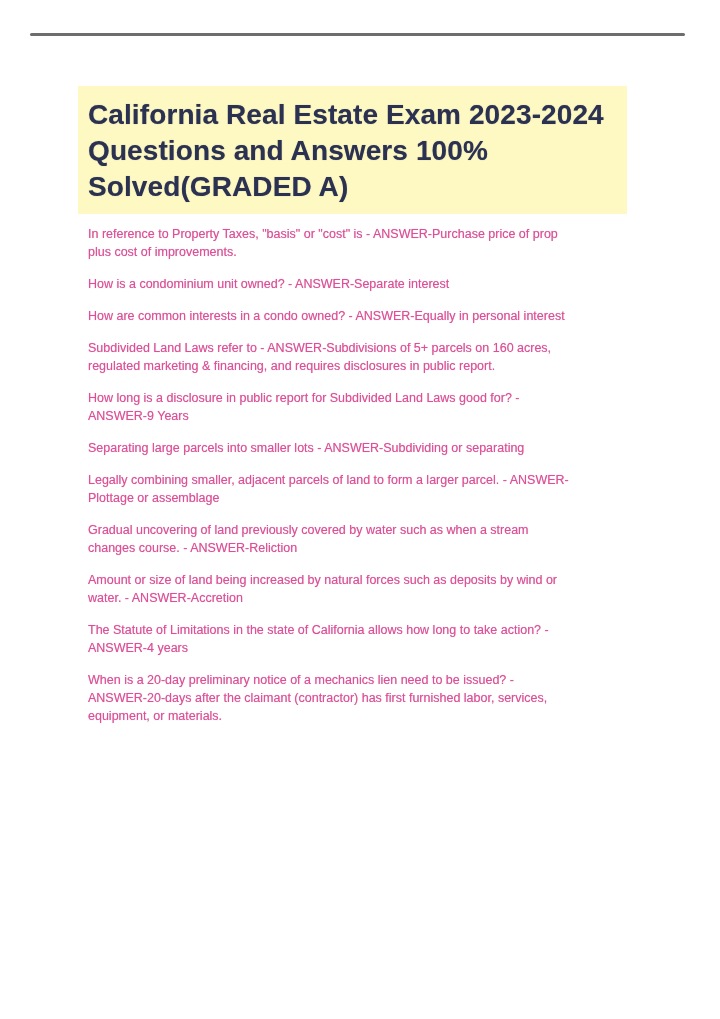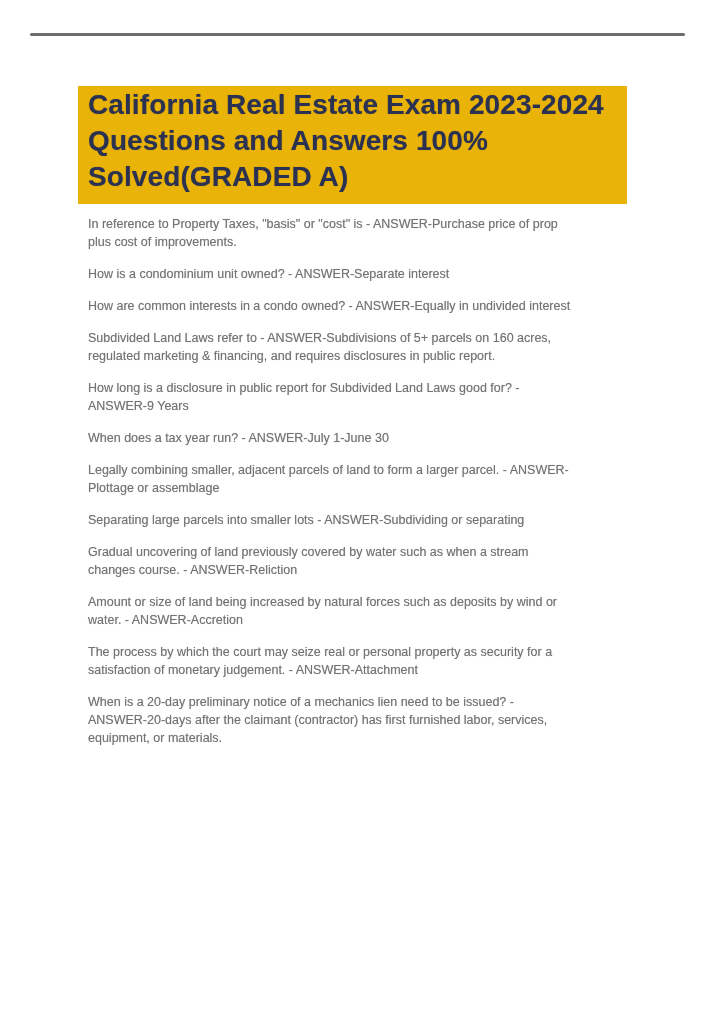--- a/index.html
+++ b/index.html
@@ -26,69 +26,68 @@
   }
   .content {
     position: absolute;
     left: 88px;
     top: 86px;
     width: 566px;
   }
   .doc-title {
     box-sizing: border-box;
     margin: 0 0 11px -10px;
-    padding: 1px 12px 9px 10px;
+    padding: 11px 12px 9px 10px;
     width: 549px;
-    background: #eab308;
+    background: #fef9c3;
     color: #2b3150;
     font-size: 28px;
     line-height: 36px;
     font-weight: bold;
     letter-spacing: 0.1px;
     white-space: pre-line;
     text-shadow: 0 0 1px rgba(43, 49, 80, 0.45);
   }
   .qa-list {
     width: 566px;
   }
   .qa {
     margin: 0 0 14px 0;
     font-size: 12.5px;
     line-height: 18px;
-    color: #737373;
+    color: #ec4899;
     white-space: pre-line;
     text-shadow: 0 0 0.8px rgba(62, 67, 75, 0.4);
   }
 </style>
 </head>
 <body>
 
 <div class="page">
   <div class="top-rule"></div>
   <div class="content">
     <h1 class="doc-title">California Real Estate Exam 2023-2024
 Questions and Answers 100%
 Solved(GRADED A)</h1>
     <div class="qa-list">
       <p class="qa">In reference to Property Taxes, "basis" or "cost" is - ANSWER-Purchase price of prop
 plus cost of improvements.</p>
       <p class="qa">How is a condominium unit owned? - ANSWER-Separate interest</p>
-      <p class="qa">How are common interests in a condo owned? - ANSWER-Equally in undivided interest</p>
+      <p class="qa">How are common interests in a condo owned? - ANSWER-Equally in personal interest</p>
       <p class="qa">Subdivided Land Laws refer to - ANSWER-Subdivisions of 5+ parcels on 160 acres,
 regulated marketing &amp; financing, and requires disclosures in public report.</p>
       <p class="qa">How long is a disclosure in public report for Subdivided Land Laws good for? -
 ANSWER-9 Years</p>
-      <p class="qa">When does a tax year run? - ANSWER-July 1-June 30</p>
+      <p class="qa">Separating large parcels into smaller lots - ANSWER-Subdividing or separating</p>
       <p class="qa">Legally combining smaller, adjacent parcels of land to form a larger parcel. - ANSWER-
 Plottage or assemblage</p>
-      <p class="qa">Separating large parcels into smaller lots - ANSWER-Subdividing or separating</p>
       <p class="qa">Gradual uncovering of land previously covered by water such as when a stream
 changes course. - ANSWER-Reliction</p>
       <p class="qa">Amount or size of land being increased by natural forces such as deposits by wind or
 water. - ANSWER-Accretion</p>
-      <p class="qa">The process by which the court may seize real or personal property as security for a
-satisfaction of monetary judgement. - ANSWER-Attachment</p>
+      <p class="qa">The Statute of Limitations in the state of California allows how long to take action? -
+ANSWER-4 years</p>
       <p class="qa">When is a 20-day preliminary notice of a mechanics lien need to be issued? -
 ANSWER-20-days after the claimant (contractor) has first furnished labor, services,
 equipment, or materials.</p>
     </div>
   </div>
 </div>
 
 </body></html>

